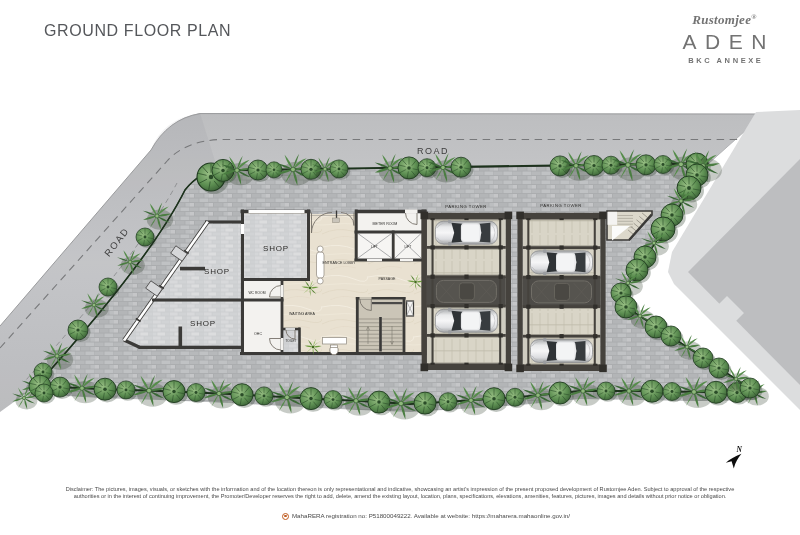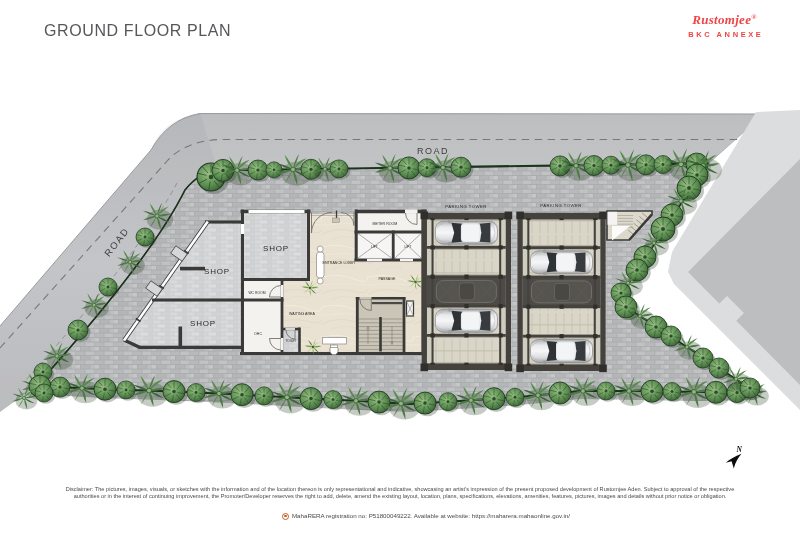--- a/index.html
+++ b/index.html
@@ -1,19 +1,19 @@
 <!DOCTYPE html>
 <html><head>
 <meta charset="utf-8">
 <style>
 html,body { margin:0; padding:0; background:#ffffff; width:800px; height:535px; overflow:hidden; }
 * { box-sizing:border-box; }
 .page { position:relative; width:800px; height:535px; font-family:"Liberation Sans", sans-serif; }
 .title { position:absolute; left:44px; top:22px; font-size:16px; letter-spacing:0.6px; color:#55575b; font-weight:400; }
-.logo { position:absolute; left:652px; top:12px; width:145px; text-align:center; color:#ef4444; }
+.logo { position:absolute; left:652px; top:12px; width:145px; text-align:center; color:#737373; }
 .logo .rj { font-family:"Liberation Serif", serif; font-weight:bold; font-style:italic; font-size:13px; letter-spacing:0.3px; }
 .logo .aden { font-size:21px; letter-spacing:8.5px; margin-top:2px; text-indent:8.5px; font-weight:400; }
 .logo .bkc { font-size:7.5px; letter-spacing:2.6px; margin-top:2px; text-indent:2.6px;font-weight:bold; }
 .disc { position:absolute; left:28px; top:486px; width:744px; font-size:5.6px; line-height:6.6px; color:#4a4a4a; text-align:center; }
 .rera { position:absolute; left:26px; top:512px; width:800px; text-align:center; font-size:6.2px; color:#4a4a4a; }
 .rera .ic { display:inline-block; width:7px; height:7px; border:0.9px solid #c05c20; border-radius:50%; vertical-align:-1.5px; margin-right:3px; position:relative; }
 .rera .ic:after { content:""; position:absolute; left:1.4px; top:1.4px; width:2.6px; height:2.6px; border-radius:50%; background:#c05c20; }
 </style>
 </head>
 <body>
@@ -574,19 +574,20 @@
 <g>
         <path d="M741.5,453.8 C735,456.2 729.5,459.5 725.8,462.8 L731.6,461.2 L733.8,468.4 C735.3,462.3 738.3,457.6 741.5,453.8 z" fill="#0d0d0d"></path>
 <text x="736.5" y="452" font-size="7.5" font-style="italic" font-weight="bold" fill="#0d0d0d" font-family="Liberation Serif, serif">N</text>
       </g>
 </svg>
 
 <div class="title">GROUND FLOOR PLAN</div>
 
 <div class="logo">
   <div class="rj">Rustomjee<span style="font-size:7px;vertical-align:super">®</span></div>
+  <div class="aden">ADEN</div>
   <div class="bkc">BKC ANNEXE</div>
 </div>
 
 <div class="disc">Disclaimer: The pictures, images, visuals, or sketches with the information and of the location thereon is only representational and indicative, showcasing an artist's impression of the present proposed development of Rustomjee Aden. Subject to approval of the respective<br>authorities or in the interest of continuing improvement, the Promoter/Developer reserves the right to add, delete, amend the existing layout, location, plans, specifications, elevations, amenities, features, pictures, images and details without prior notice or obligation.</div>
 
 <div class="rera"><span class="ic"></span>MahaRERA registration no: P51800049222. Available at website: https://maharera.mahaonline.gov.in/</div>
 </div>
 
 </body></html>

